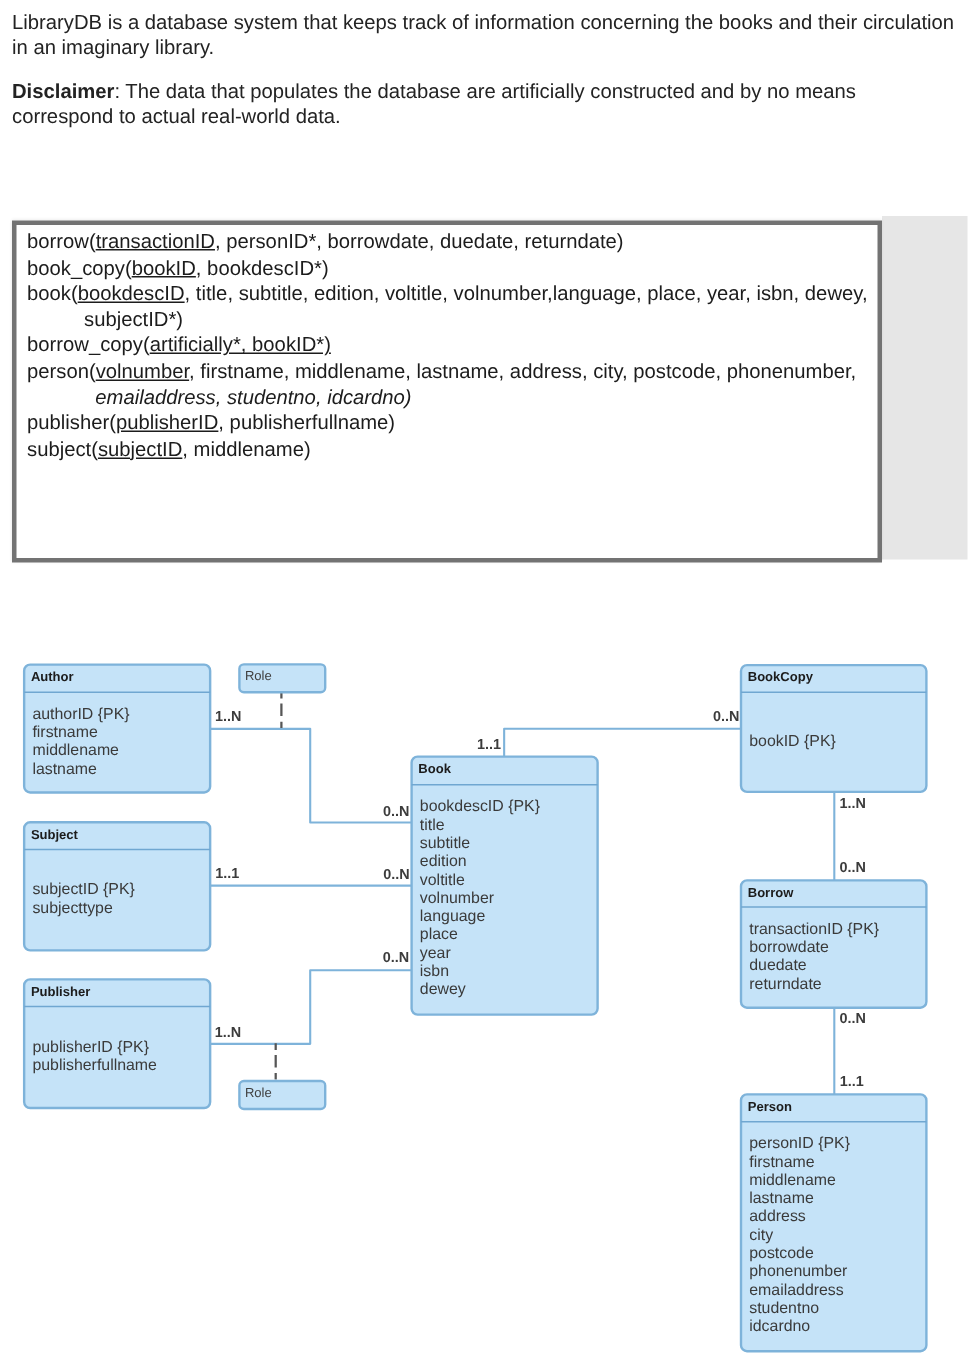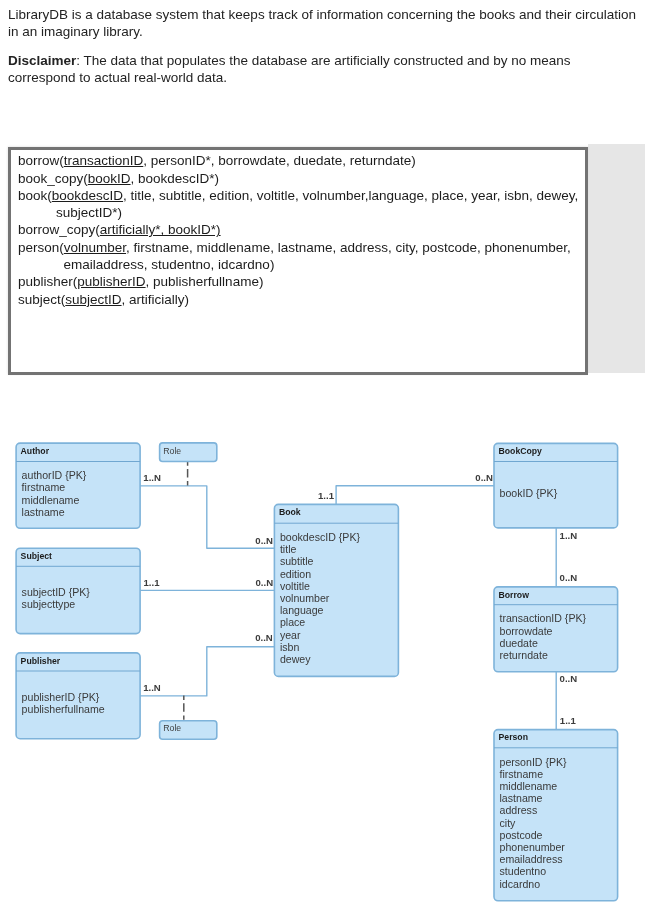--- a/index.html
+++ b/index.html
@@ -29,23 +29,23 @@
 <div class="gray-band"></div>
 
 <div class="schema-box">
   <div class="schema-lines" id="schema-lines">
       <div class="sl">borrow(<span class="u">transactionID</span><span>, personID*, borrowdate, duedate, returndate)</span></div>
       <div class="sl">book_copy(<span class="u">bookID</span><span>, bookdescID*)</span></div>
       <div class="sl">book(<span class="u">bookdescID</span><span>, title, subtitle, edition, voltitle, volnumber,language, place, year, isbn, dewey,</span></div>
       <div class="sl" style="padding-left: 38px;">subjectID*)</div>
       <div class="sl">borrow_copy(<span class="u">artificially*, bookID*)</span></div>
       <div class="sl">person(<span class="u">volnumber</span><span>, firstname, middlename, lastname, address, city, postcode, phonenumber,</span></div>
-      <div class="sl" style="padding-left: 45.5px;">emailaddress, studentno, idcardno)</div>
+      <div class="sl" style="padding-left: 45.5px; font-style: italic;">emailaddress, studentno, idcardno)</div>
       <div class="sl">publisher(<span class="u">publisherID</span><span>, publisherfullname)</span></div>
-      <div class="sl">subject(<span class="u">subjectID</span><span>, artificially)</span></div>
+      <div class="sl">subject(<span class="u">subjectID</span><span>, middlename)</span></div>
     </div>
 </div>
 
 <svg id="er" xmlns="http://www.w3.org/2000/svg">
     <path d="M 139.8 485.9 L 206.8 485.9 L 206.8 548.3 L 274.2 548.3" fill="none" stroke="#7eb3da" stroke-width="1.4" stroke-linejoin="round"></path>
     <path d="M 139.8 590.4 L 274.2 590.4" fill="none" stroke="#7eb3da" stroke-width="1.4" stroke-linejoin="round"></path>
     <path d="M 139.8 695.9 L 206.8 695.9 L 206.8 646.8 L 274.2 646.8" fill="none" stroke="#7eb3da" stroke-width="1.4" stroke-linejoin="round"></path>
     <path d="M 336.1 504.5 L 336.1 485.8 L 493.8 485.8" fill="none" stroke="#7eb3da" stroke-width="1.4" stroke-linejoin="round"></path>
     <path d="M 556.2 527.4 L 556.2 586.9" fill="none" stroke="#7eb3da" stroke-width="1.4" stroke-linejoin="round"></path>
     <path d="M 556.2 671.3 L 556.2 729.6" fill="none" stroke="#7eb3da" stroke-width="1.4" stroke-linejoin="round"></path>

